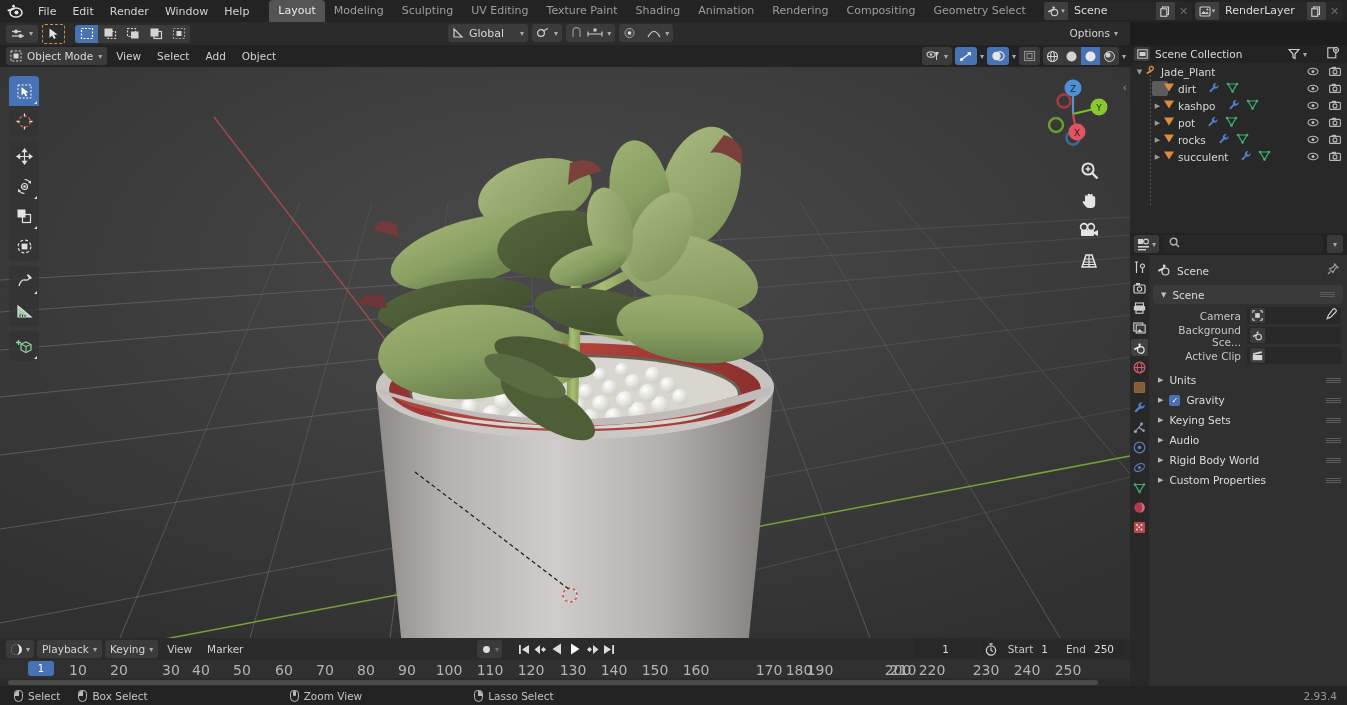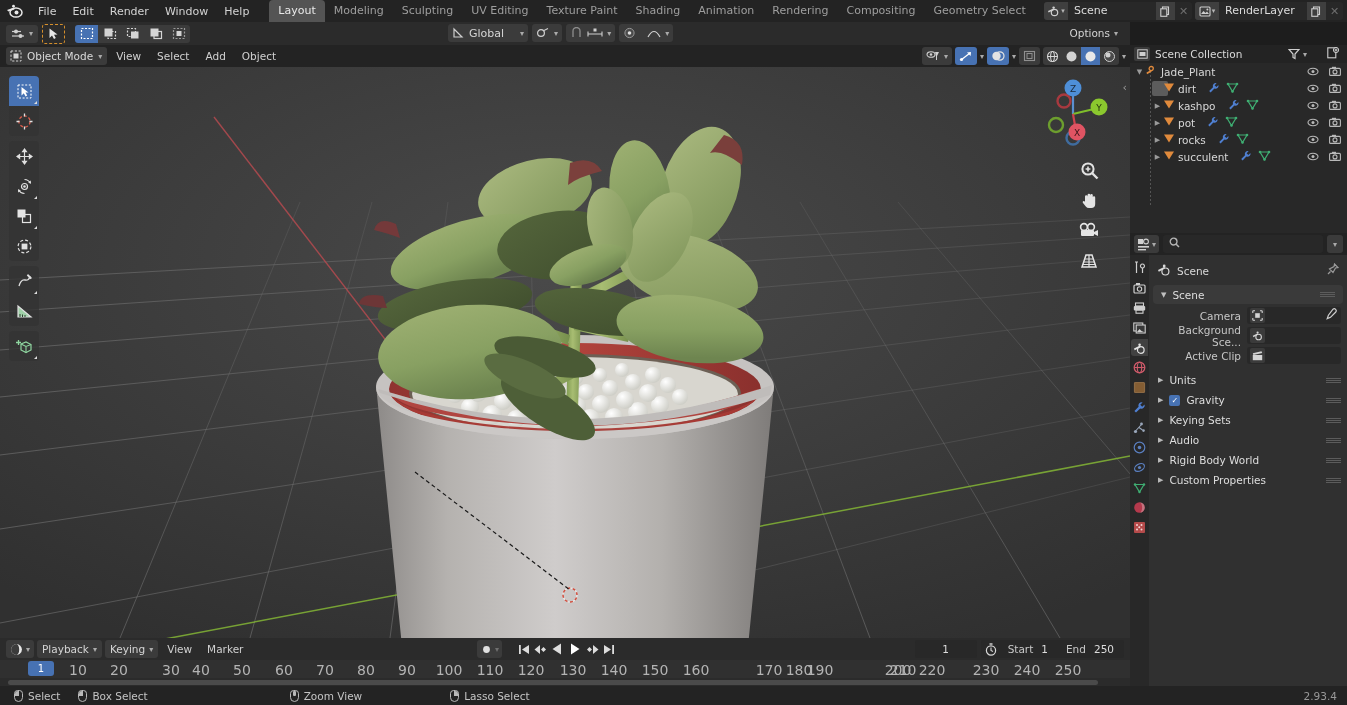--- a/index.html
+++ b/index.html
@@ -1314,21 +1314,21 @@
           <i></i>
         </span>
       <span>Box Select</span>
     </div>
     <div class="sb-item" style="margin-left:142px;">
       <span class="mouse-ico mid">
           <i></i>
         </span>
       <span>Zoom View</span>
     </div>
-    <div class="sb-item" style="margin-left:88px;justify-content:center;">
+    <div class="sb-item" style="margin-left:112px;justify-content:center;">
       <span class="mouse-ico right">
           <i></i>
         </span>
       <span>Lasso Select</span>
     </div>
     <div class="sb-version">2.93.4</div>
   </div>
 
 </div>
 

